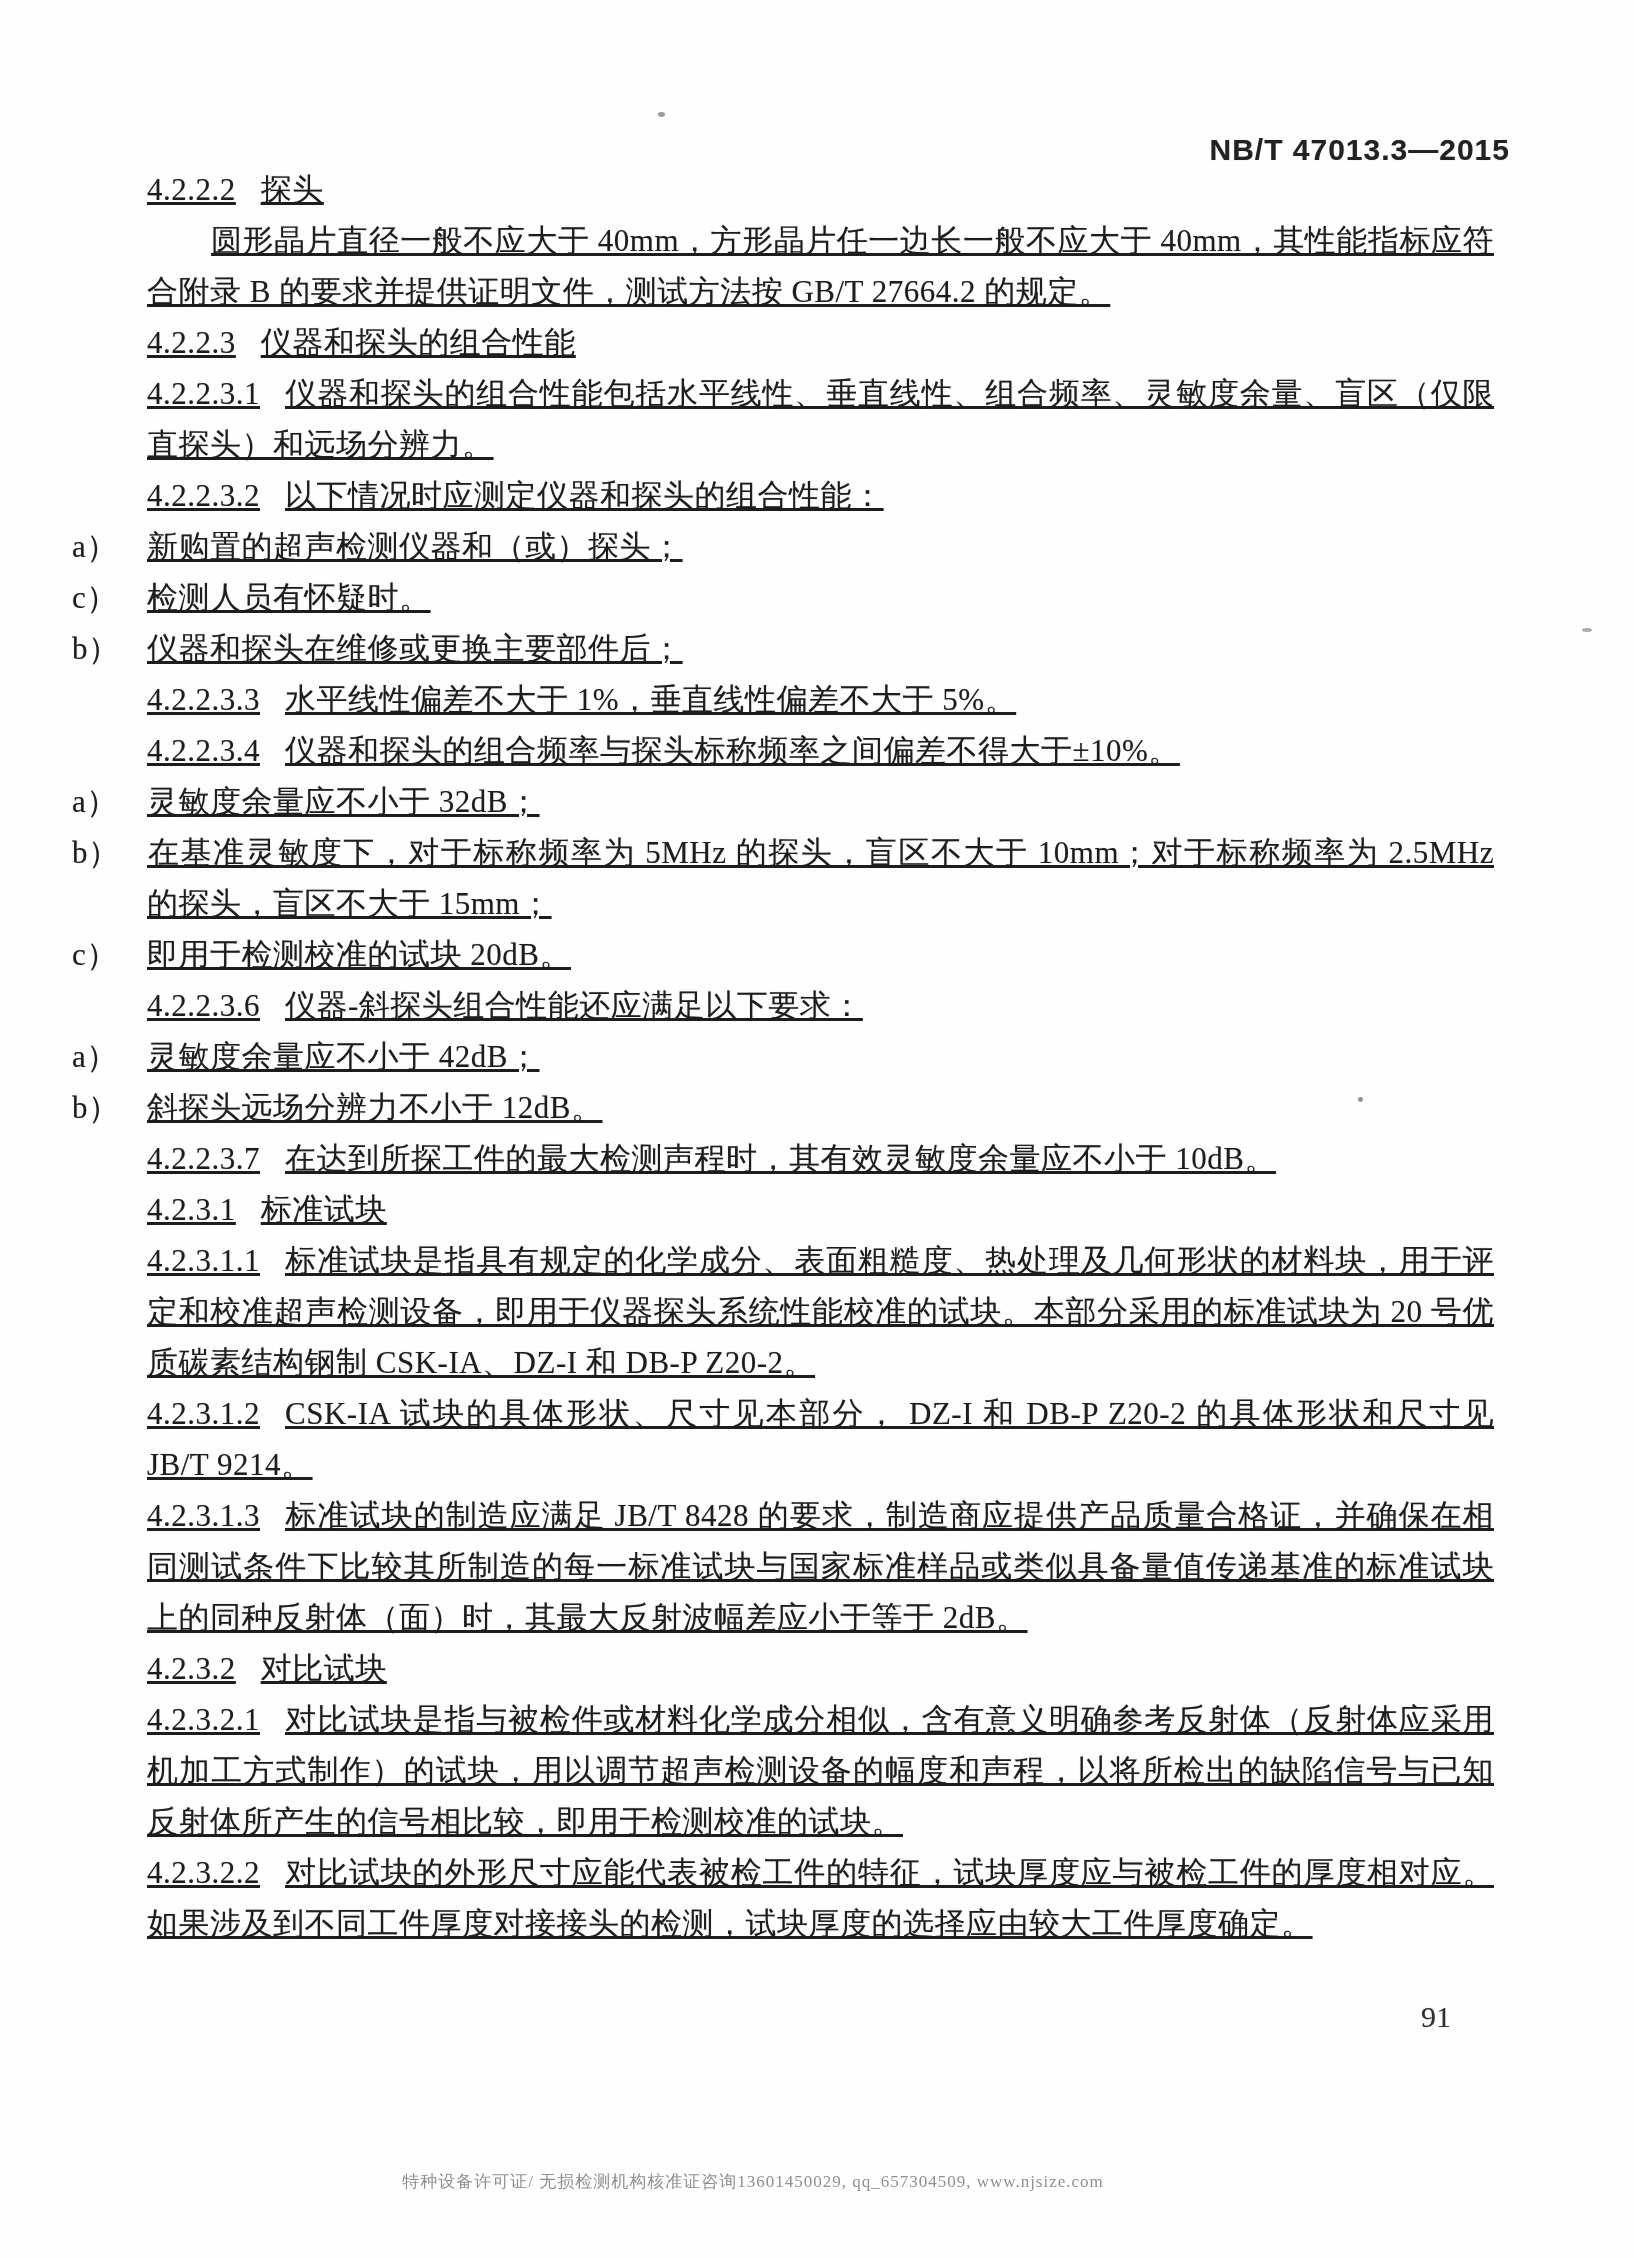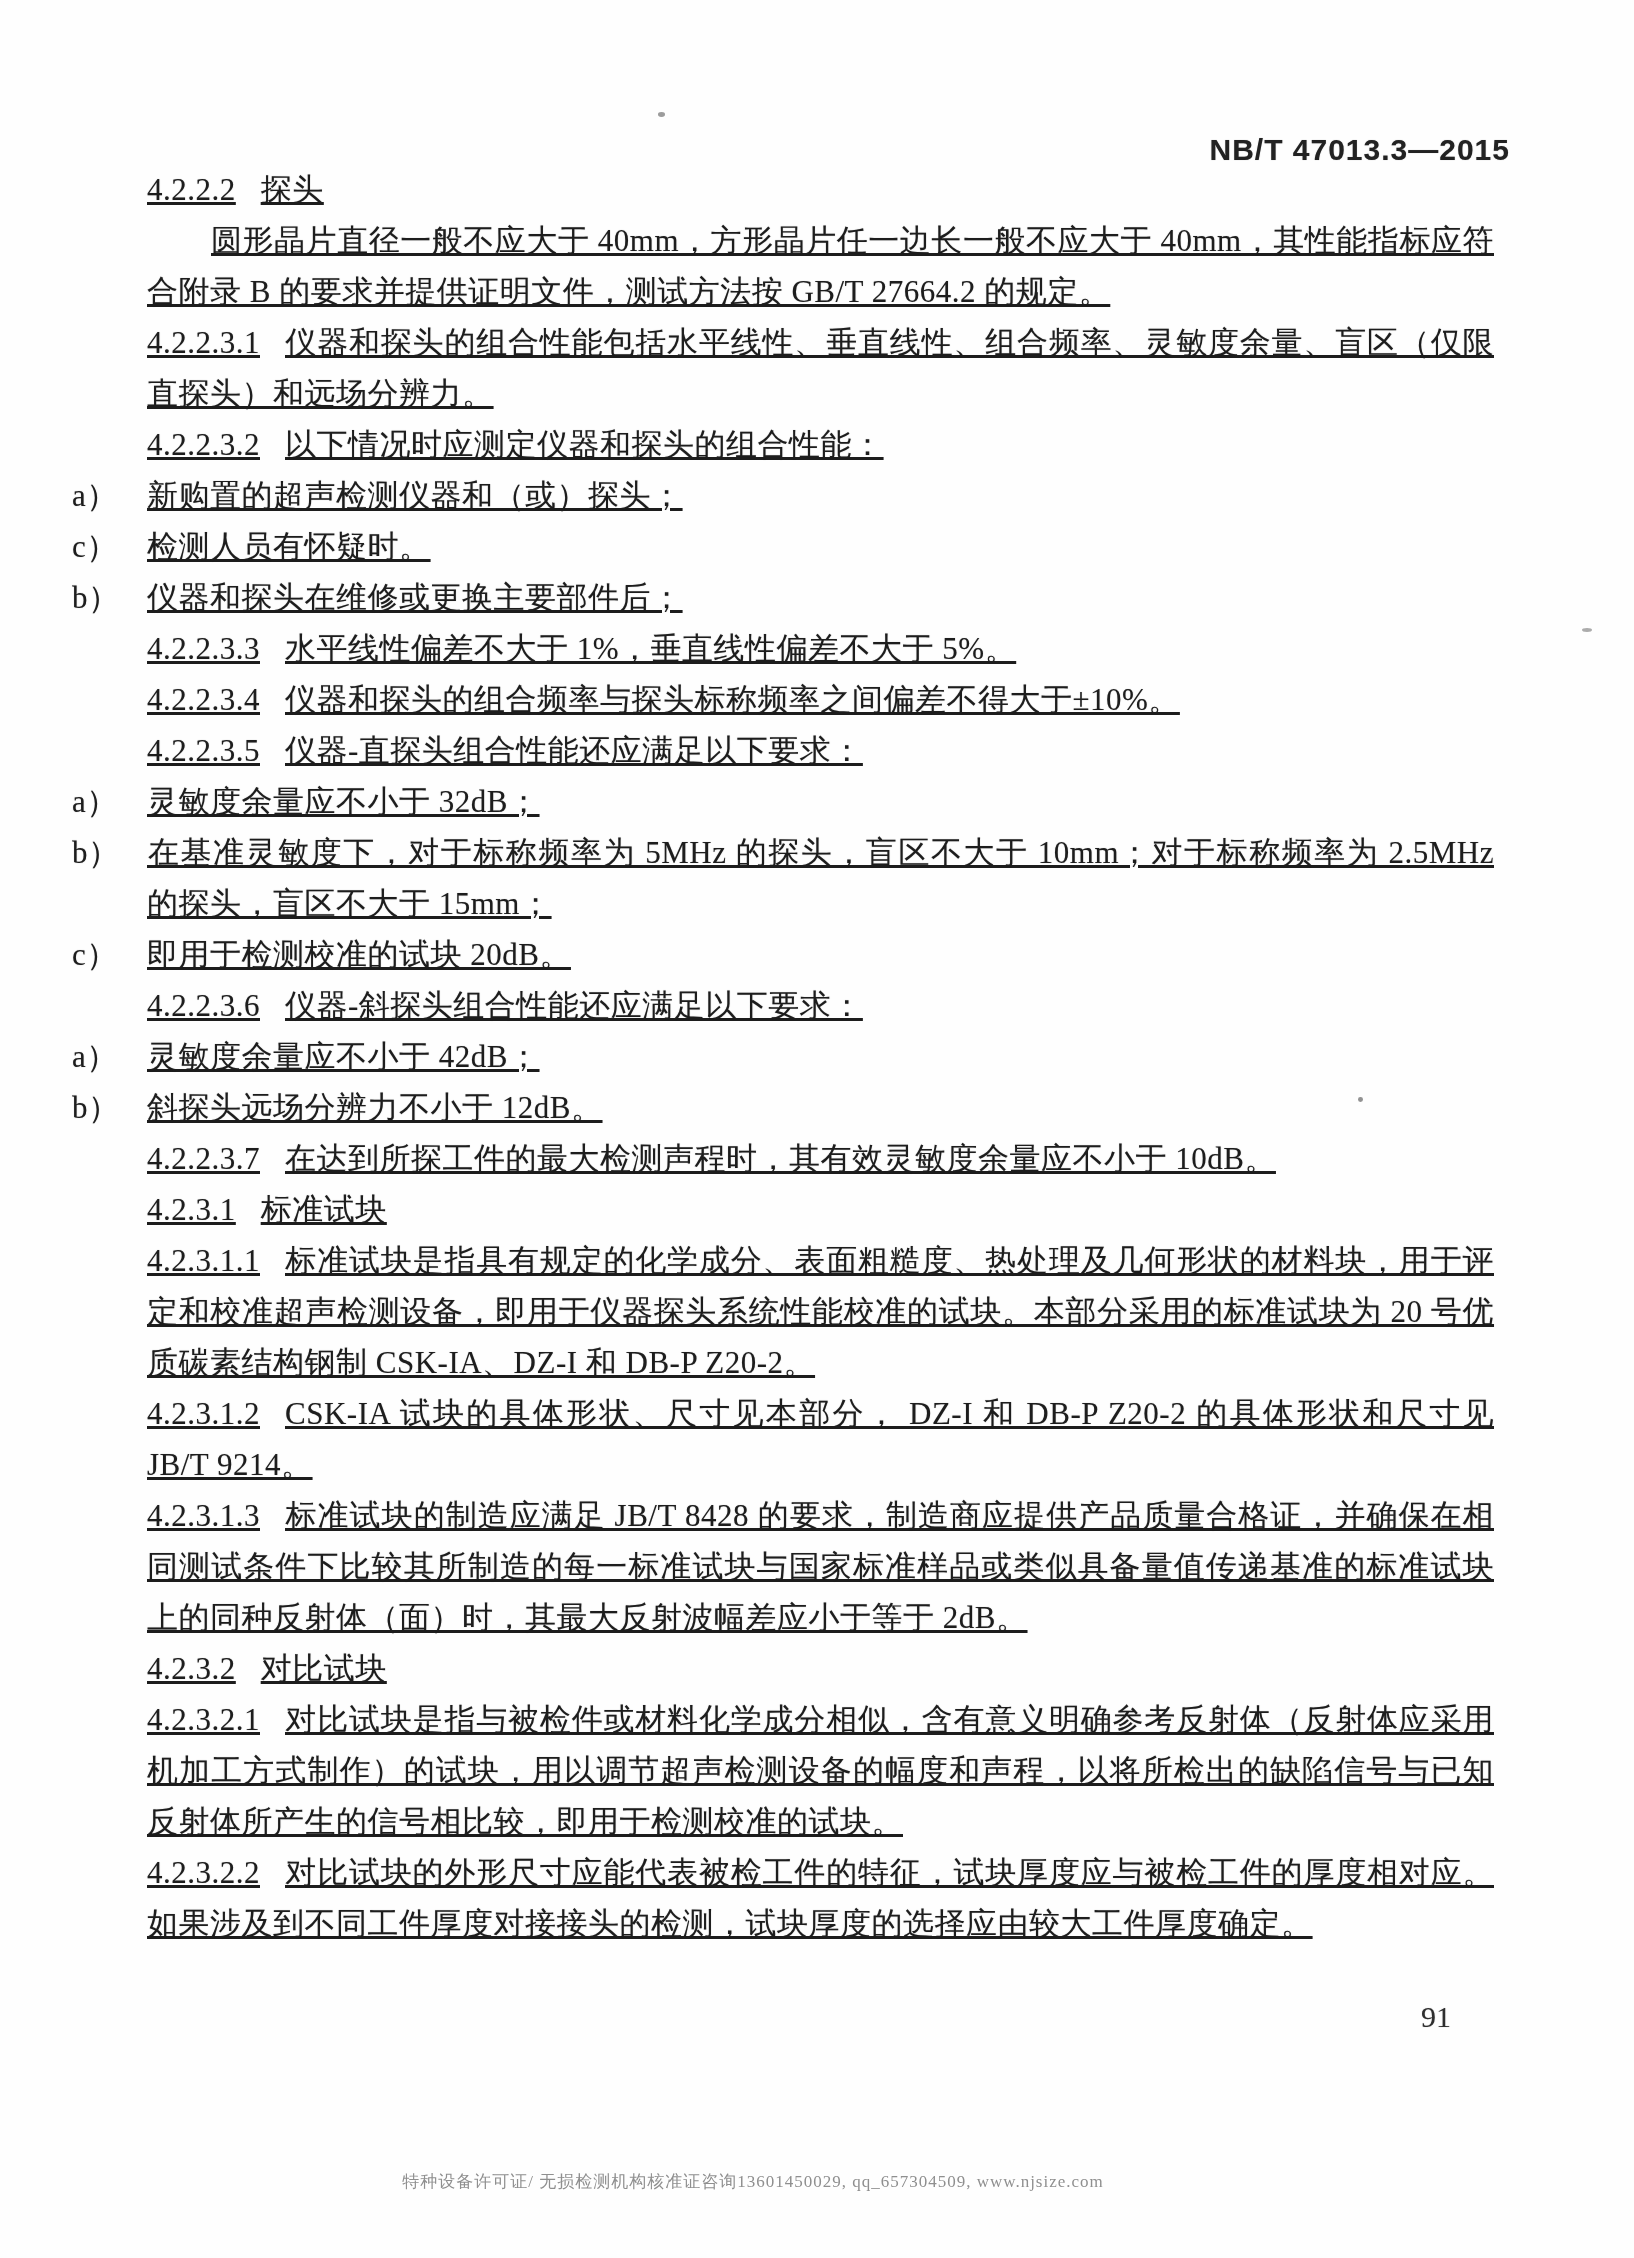--- a/index.html
+++ b/index.html
@@ -94,36 +94,36 @@
 <div class="page">
 
   <div class="header-code scan-text">NB/T 47013.3—2015</div>
 
   <div class="content scan-text">
 
     <p class="clause"><span class="num">4.2.2.2</span><span>探头</span></p>
 
     <p class="body-indent">圆形晶片直径一般不应大于 40mm，方形晶片任一边长一般不应大于 40mm，其性能指标应符合附录 B 的要求并提供证明文件，测试方法按 GB/T 27664.2 的规定。</p>
 
+    <p class="clause"><span class="num">4.2.2.3</span><span>仪器和探头的组合性能</span></p>
 
     <p class="clause"><span class="num">4.2.2.3.1</span><span>仪器和探头的组合性能包括水平线性、垂直线性、组合频率、灵敏度余量、盲区（仅限直探头）和远场分辨力。</span></p>
 
     <p class="clause"><span class="num">4.2.2.3.2</span><span>以下情况时应测定仪器和探头的组合性能：</span></p>
 
     <p class="list-item"><span class="marker">a）</span><span>新购置的超声检测仪器和（或）探头；</span></p>
 
     <p class="list-item"><span class="marker">c）</span><span>检测人员有怀疑时。</span></p>
 
     <p class="list-item"><span class="marker">b）</span><span>仪器和探头在维修或更换主要部件后；</span></p>
 
     <p class="clause"><span class="num">4.2.2.3.3</span><span>水平线性偏差不大于 1%，垂直线性偏差不大于 5%。</span></p>
 
     <p class="clause"><span class="num">4.2.2.3.4</span><span>仪器和探头的组合频率与探头标称频率之间偏差不得大于±10%。</span></p>
 
-    <p class="clause"><span class="num">4.2.2.3.5</span><span>仪器-直探头组合性能还应满足以下要求：</span></p>
 
     <p class="list-item"><span class="marker">a）</span><span>灵敏度余量应不小于 32dB；</span></p>
 
     <p class="list-item"><span class="marker">b）</span><span>在基准灵敏度下，对于标称频率为 5MHz 的探头，盲区不大于 10mm；对于标称频率为 2.5MHz 的探头，盲区不大于 15mm；</span></p>
 
     <p class="list-item"><span class="marker">c）</span><span>即用于检测校准的试块 20dB。</span></p>
 
     <p class="clause"><span class="num">4.2.2.3.6</span><span>仪器-斜探头组合性能还应满足以下要求：</span></p>
 
     <p class="list-item"><span class="marker">a）</span><span>灵敏度余量应不小于 42dB；</span></p>

